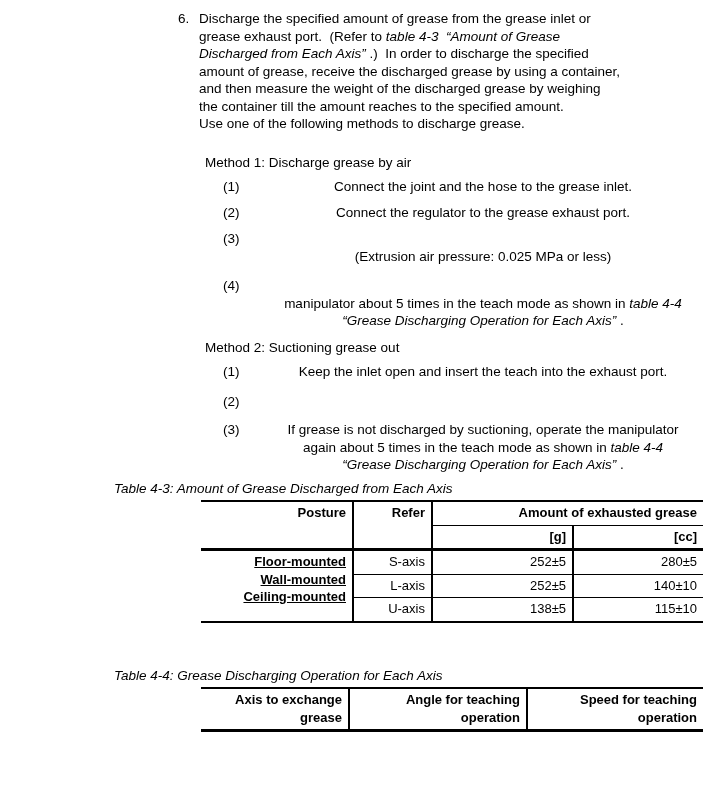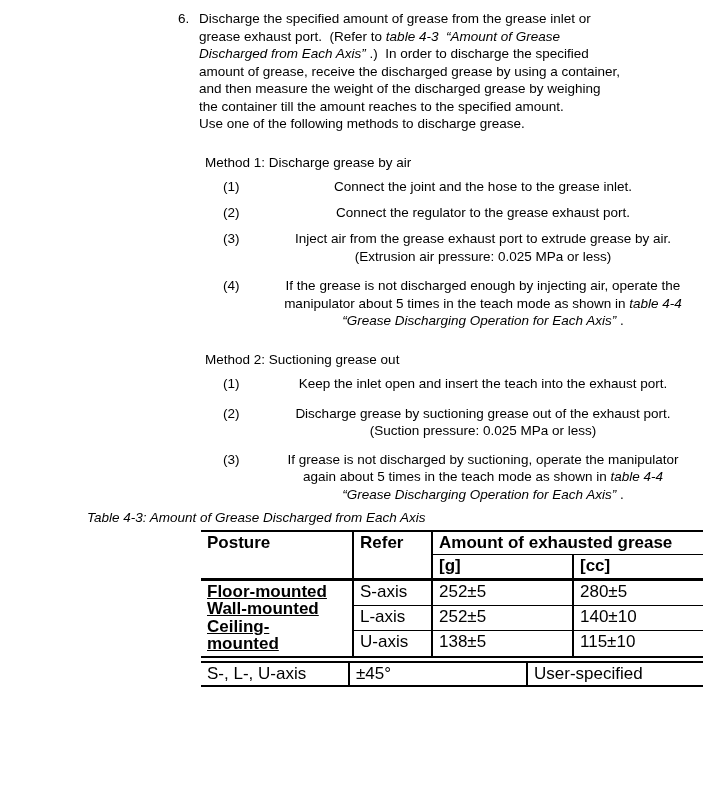--- a/index.html
+++ b/index.html
@@ -25,48 +25,48 @@
   .method-heading { margin-left: 205px; }
 
   
   .item { margin-left: 223px; }
   .item-marker { width: 29px; flex: none; }
   .item-text { width: 462px; white-space: pre-wrap; text-align: center; }
 
   em { font-style: italic; }
 
   
-  .caption { margin-left: 87px; font-style: italic; }
+  .caption { margin-left: 114px; font-style: italic; }
 
   
   table { border-collapse: collapse; margin-left: 201px; table-layout: fixed; }
   th, td {
-    text-align: left; vertical-align: top;
-    padding: 2px 18px 3px 6px;
-    font-size: 17px; line-height: 17.5px;
+    text-align: right; vertical-align: top;
+    padding: 2px 6px 3px 6px;
+    font-size: 13px; line-height: 17.5px;
   }
   th { font-weight: bold; }
   td { font-weight: normal; }
   .bold { font-weight: bold; text-decoration: underline; }
 
   .t43 { width: 502px; border-top: 2px solid #000; border-bottom: 2px solid #000; }
   .t43 .vl { border-left: 2px solid #000; }
   .t43 .hdr-sep { border-bottom: 3px solid #000; }
   .t43 .thin-top { border-top: 1px solid #000; }
 
   .t44 { width: 502px; border-top: 2px solid #000; border-bottom: 2px solid #000; }
   .t44 .vl { border-left: 2px solid #000; }
   .t44 th { border-bottom: 3px solid #000; }
 
   .mt-method1 { margin-top: 21px; }
   .mt-i1 { margin-top: 7px; }
   .mt-i2 { margin-top: 8px; }
   .mt-i3 { margin-top: 9px; }
   .mt-i4 { margin-top: 12px; }
-  .mt-method2 { margin-top: 21px; }
+  .mt-method2 { margin-top: 9px; }
   .mt-j1 { margin-top: 7px; }
   .mt-j2 { margin-top: 12px; }
   .mt-j3 { margin-top: 11px; }
   .mt-cap43 { margin-top: 6px; }
   .mt-t43 { margin-top: 3px; }
   .mt-cap44 { margin-top: 44px; }
   .mt-t44 { margin-top: 3px; }
 </style>
 </head>
 <body>
@@ -83,36 +83,36 @@
   <div class="flexrow item mt-i1">
     <div class="item-marker">(1)</div>
     <div class="item-text"><span>Connect the joint and the hose to the grease inlet.</span></div>
   </div>
   <div class="flexrow item mt-i2">
     <div class="item-marker">(2)</div>
     <div class="item-text"><span>Connect the regulator to the grease exhaust port.</span></div>
   </div>
   <div class="flexrow item mt-i3">
     <div class="item-marker">(3)</div>
-    <div class="item-text"><span>Inject air from the grease exhaust port to extrude grease by air.</span><br><span>(Extrusion air pressure: 0.025 MPa or less)</span></div>
+    <div class="item-text"><br><span>(Extrusion air pressure: 0.025 MPa or less)</span></div>
   </div>
   <div class="flexrow item mt-i4">
     <div class="item-marker">(4)</div>
-    <div class="item-text"><span>If the grease is not discharged enough by injecting air, operate the</span><br><span>manipulator about 5 times in the teach mode as shown in </span><em>table 4-4</em><br><em>“Grease Discharging Operation for Each Axis”</em><span> .</span></div>
+    <div class="item-text"><br><span>manipulator about 5 times in the teach mode as shown in </span><em>table 4-4</em><br><em>“Grease Discharging Operation for Each Axis”</em><span> .</span></div>
   </div>
 
   <div class="method-heading mt-method2">Method 2: Suctioning grease out</div>
 
   <div class="flexrow item mt-j1">
     <div class="item-marker">(1)</div>
     <div class="item-text"><span>Keep the inlet open and insert the teach into the exhaust port.</span></div>
   </div>
   <div class="flexrow item mt-j2">
     <div class="item-marker">(2)</div>
-    <div class="item-text"><span>Discharge grease by suctioning grease out of the exhaust port.</span><br><span>(Suction pressure: 0.025 MPa or less)</span></div>
+    <div class="item-text"><br></div>
   </div>
   <div class="flexrow item mt-j3">
     <div class="item-marker">(3)</div>
     <div class="item-text"><span>If grease is not discharged by suctioning, operate the manipulator</span><br><span>again about 5 times in the teach mode as shown in </span><em>table 4-4</em><br><em>“Grease Discharging Operation for Each Axis”</em><span> .</span></div>
   </div>
 
   <div class="caption mt-cap43">Table 4-3: Amount of Grease Discharged from Each Axis</div>
 
   <table class="t43 mt-t43">
     <colgroup>
@@ -147,29 +147,30 @@
       <td class="vl thin-top">140±10</td>
     </tr>
     <tr>
       <td class="vl thin-top">U-axis</td>
       <td class="vl thin-top">138±5</td>
       <td class="vl thin-top">115±10</td>
     </tr>
   </tbody>
     </table>
 
+  <div class="caption mt-cap44">Table 4-4: Grease Discharging Operation for Each Axis</div>
 
   <table class="t44 mt-t44">
     <colgroup>
       <col style="width:148px">
         <col style="width:178px">
         <col style="width:176px">
     </colgroup>
     <tbody>
-    <tr>
-      <td>S-, L-, U-axis</td>
-      <td class="vl">±45°</td>
-      <td class="vl">User-specified</td>
+        <tr>
+      <th>Axis to exchange grease</th>
+      <th class="vl">Angle for teaching operation</th>
+      <th class="vl">Speed for teaching operation</th>
     </tr>
   </tbody>
     </table>
 
 </div>
 
 </body></html>

